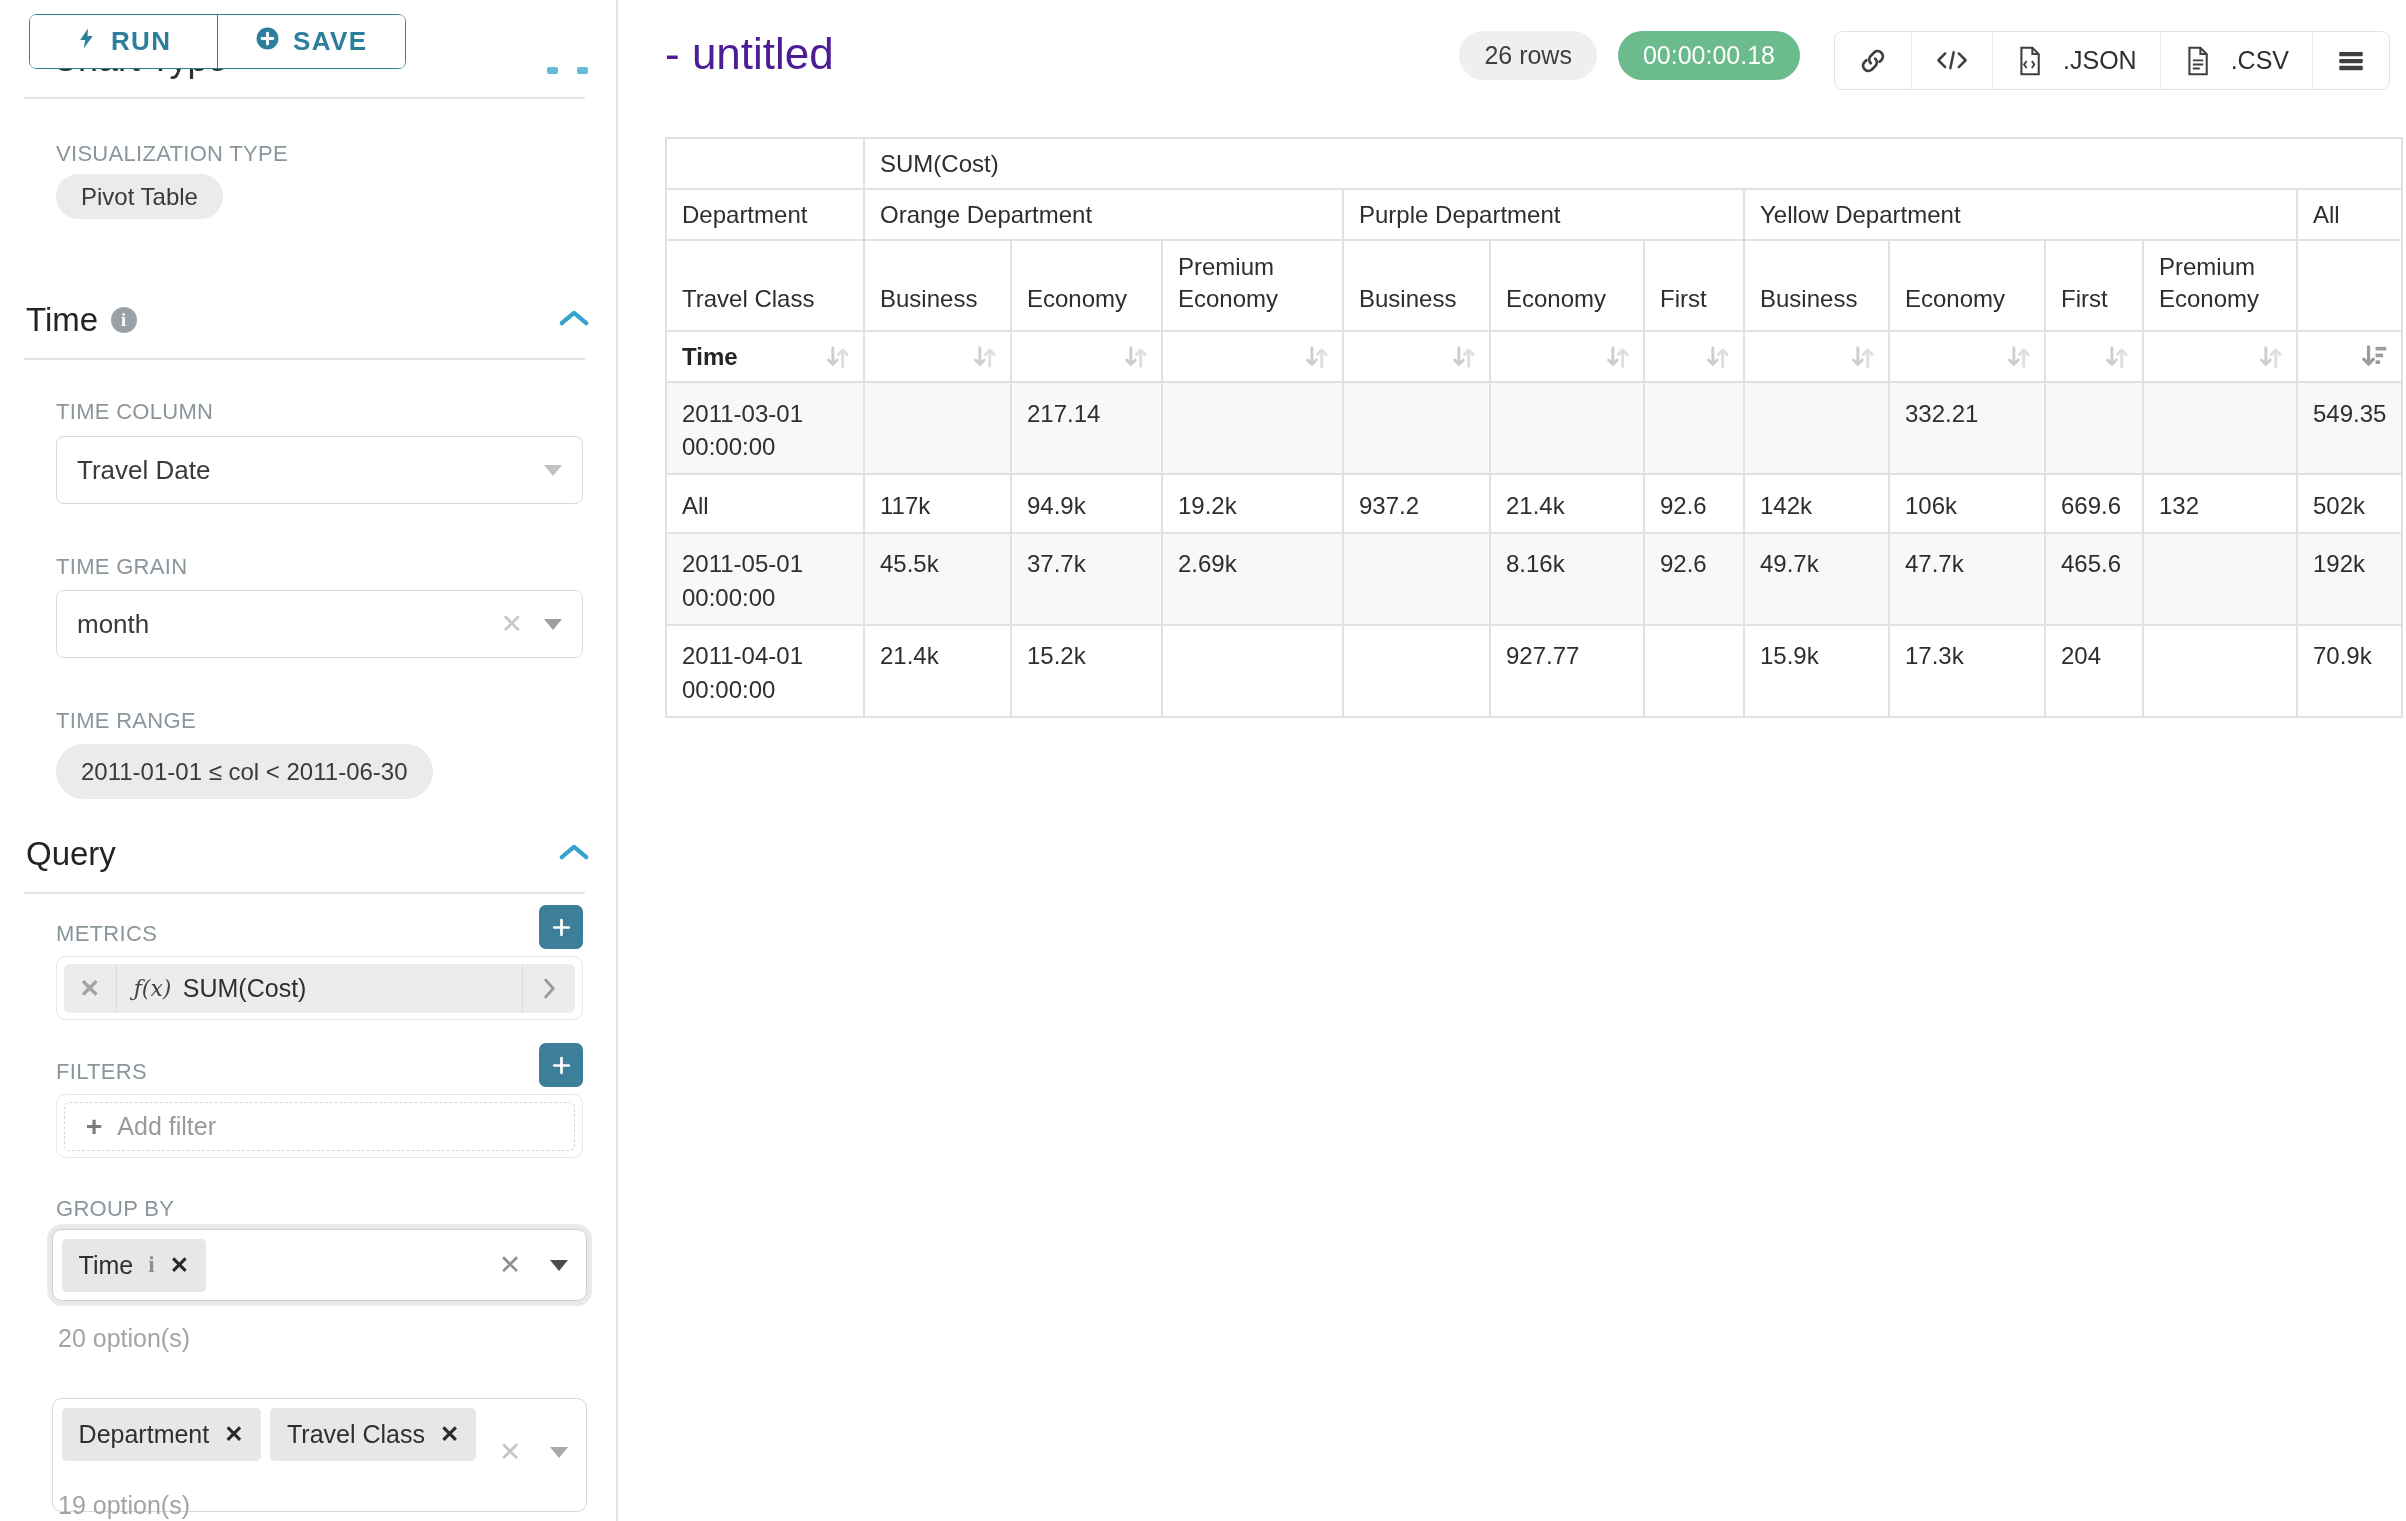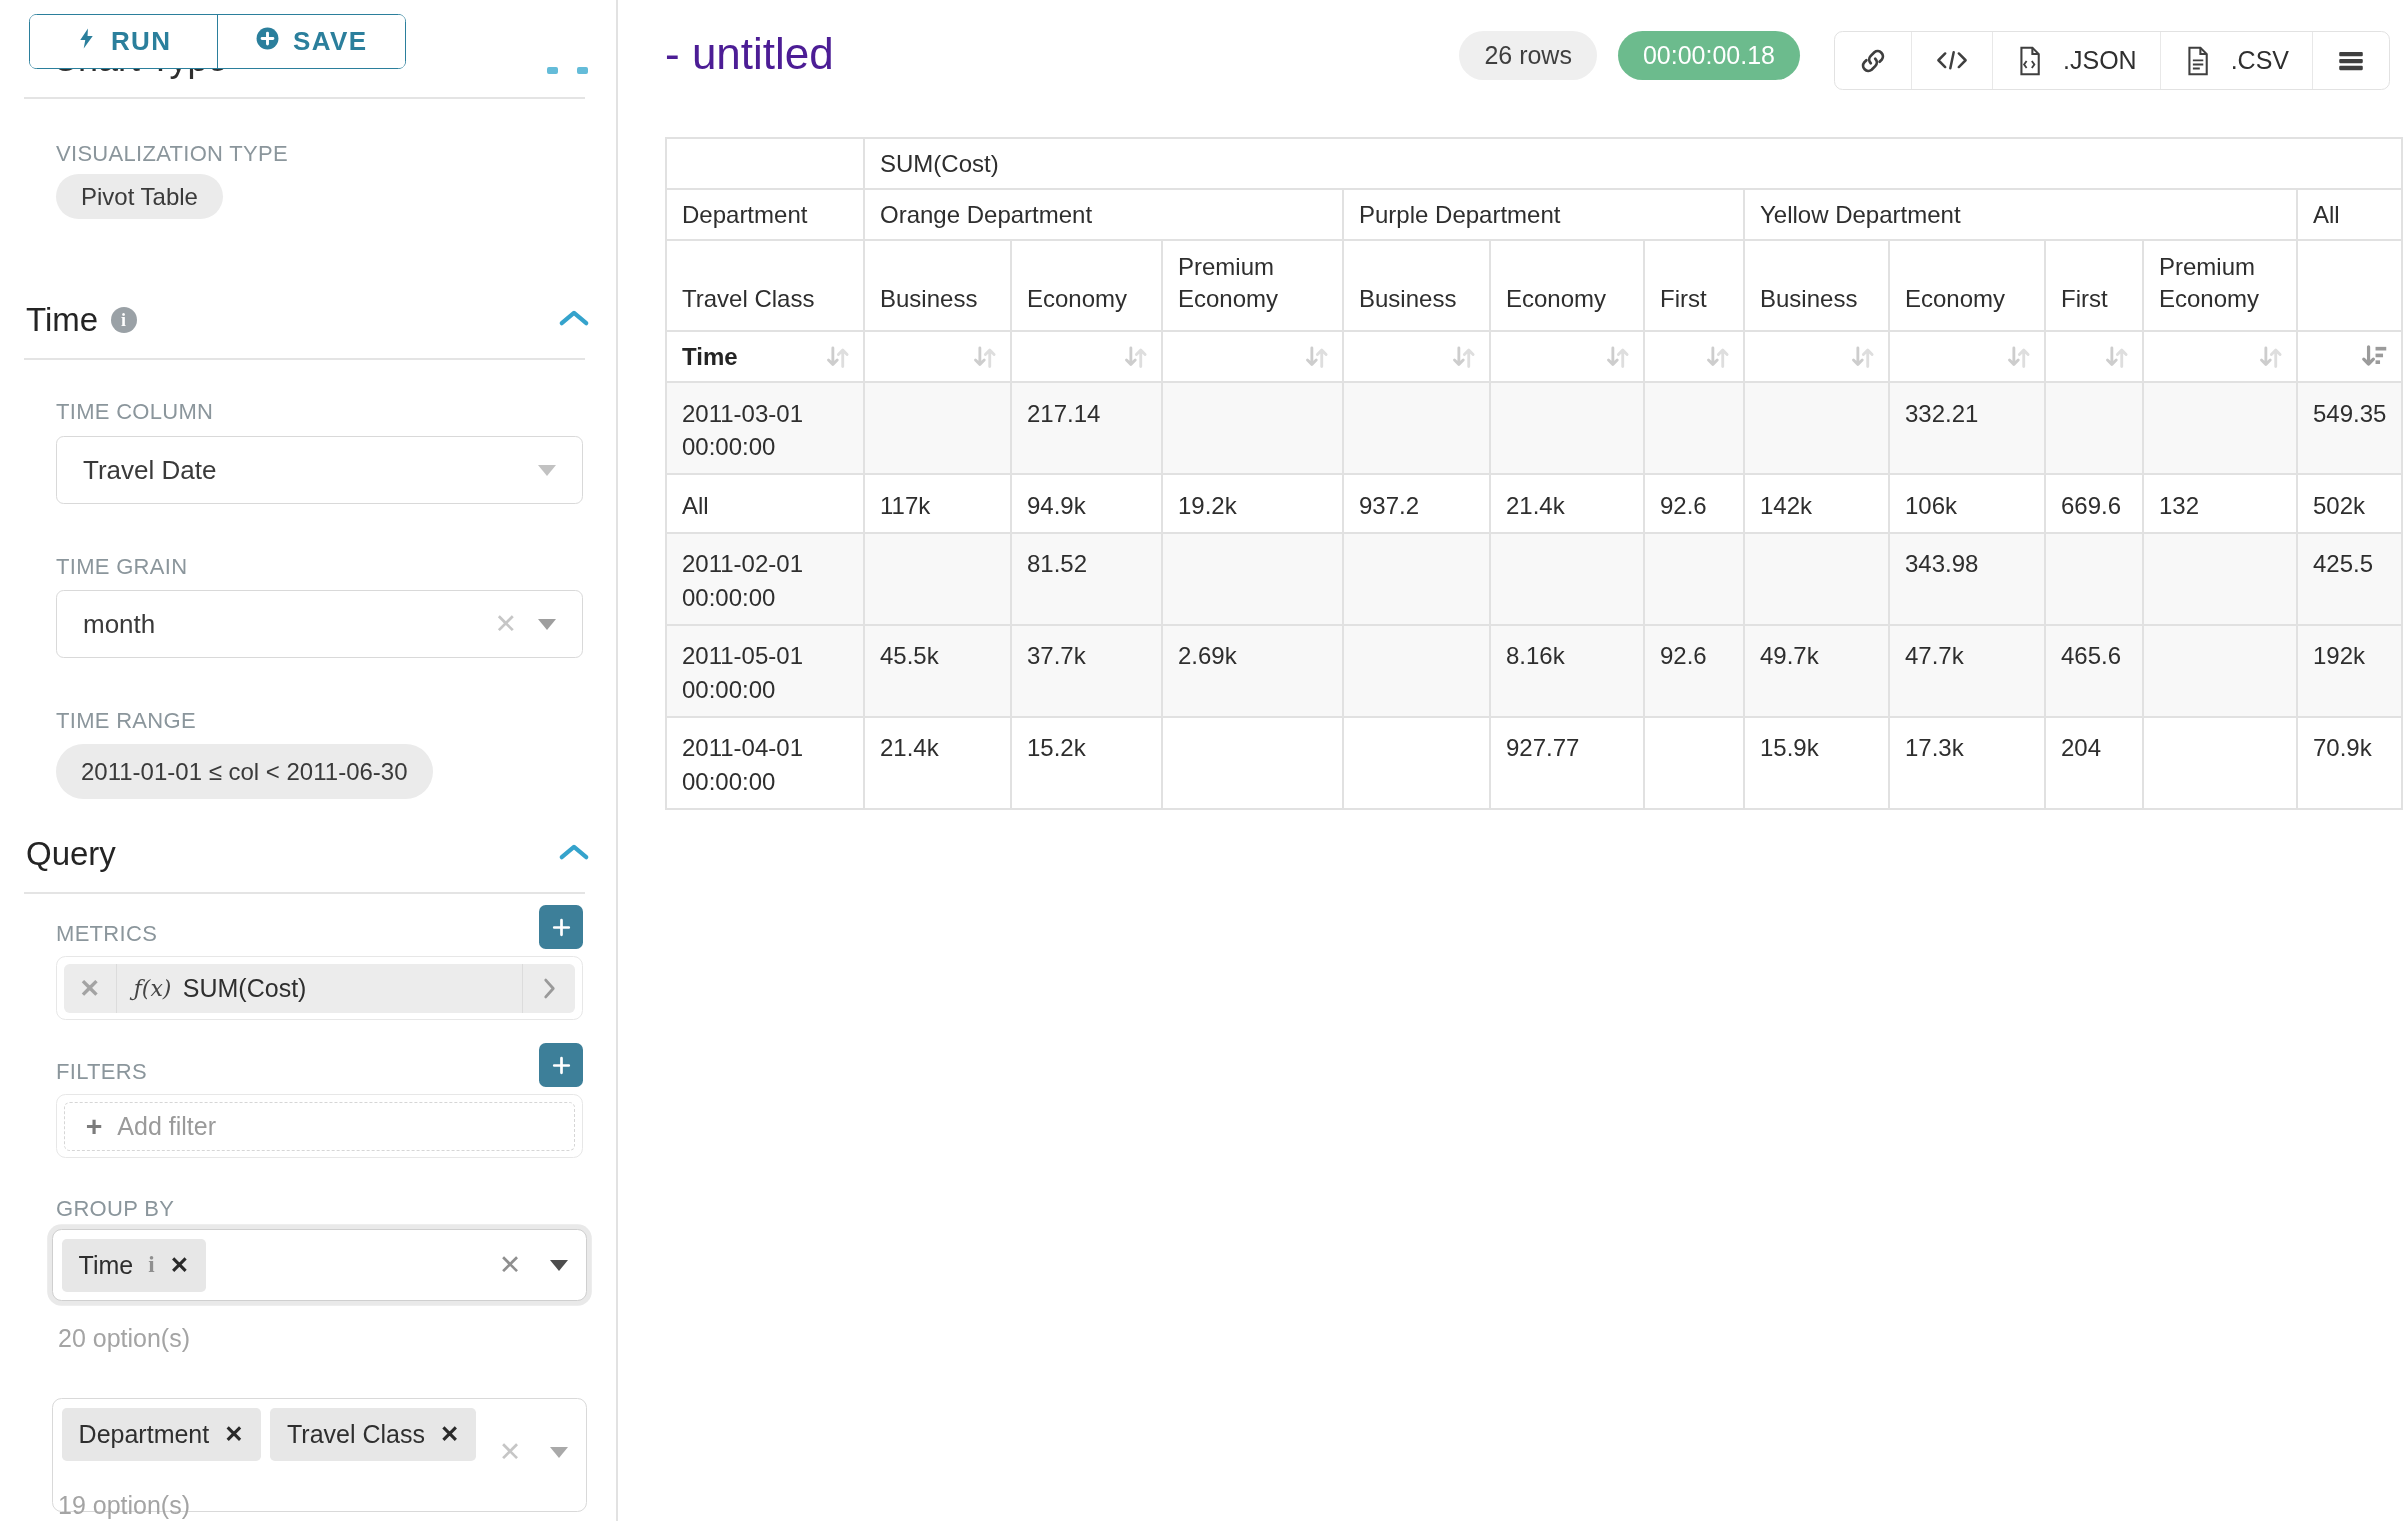--- a/index.html
+++ b/index.html
@@ -27,21 +27,21 @@
                display: inline-flex; align-items: center; padding: 0 25px; font-size: 24px; color: #3a3a3a; }
 
   .section-heading { position: absolute; left: 26px; right: 26px; display: flex; align-items: center; }
   .section-heading .title { font-size: 33px; color: #242424; }
   .section-heading .spacer { flex: 1; }
   .info-circle { width: 26px; height: 26px; border-radius: 50%; background: #9aa1a6; color: #fff;
                  display: inline-flex; align-items: center; justify-content: center;
                  font-size: 18px; font-weight: 700; font-family: "Liberation Serif", serif; margin-left: 12.4px; }
 
   .select-box { position: absolute; left: 56px; width: 527px; height: 68px; border: 1.9px solid #d9d9d9; border-radius: 7.6px;
-                background: #fff; display: flex; align-items: center; padding: 0 26px; font-size: 26px; color: #3a3a3a; }
+                background: #fff; display: flex; align-items: center; padding: 0 20px; font-size: 26px; color: #3a3a3a; }
   .select-box .spacer { flex: 1; }
   .caret { width: 0; height: 0; border-left: 9.5px solid transparent; border-right: 9.5px solid transparent;
            border-top: 11.4px solid #c2c2c2; }
   .caret.dark { border-top-color: #4d4d4d; }
   .clear-x { color: #c6c6c6; font-size: 27px; margin-right: 21px; }
 
   .plus-btn { position: absolute; width: 44px; height: 44px; background: #3d7f99; border-radius: 6.7px;
               display: flex; align-items: center; justify-content: center; }
   .plus-btn svg { display: block; }
 
@@ -464,34 +464,20 @@
           <td>937.2</td>
           <td>21.4k</td>
           <td>92.6</td>
           <td>142k</td>
           <td>106k</td>
           <td>669.6</td>
           <td>132</td>
           <td>502k</td>
         </tr>
         <tr style="height:84px" class="stripe">
-          <td class="rowlabel">2011-02-01<br>00:00:00</td>
-          <td></td>
-          <td>81.52</td>
-          <td></td>
-          <td></td>
-          <td></td>
-          <td></td>
-          <td></td>
-          <td>343.98</td>
-          <td></td>
-          <td></td>
-          <td>425.5</td>
-        </tr>
-        <tr style="height:84px" class="stripe">
           <td class="rowlabel">2011-05-01<br>00:00:00</td>
           <td>45.5k</td>
           <td>37.7k</td>
           <td>2.69k</td>
           <td></td>
           <td>8.16k</td>
           <td>92.6</td>
           <td>49.7k</td>
           <td>47.7k</td>
           <td>465.6</td>

